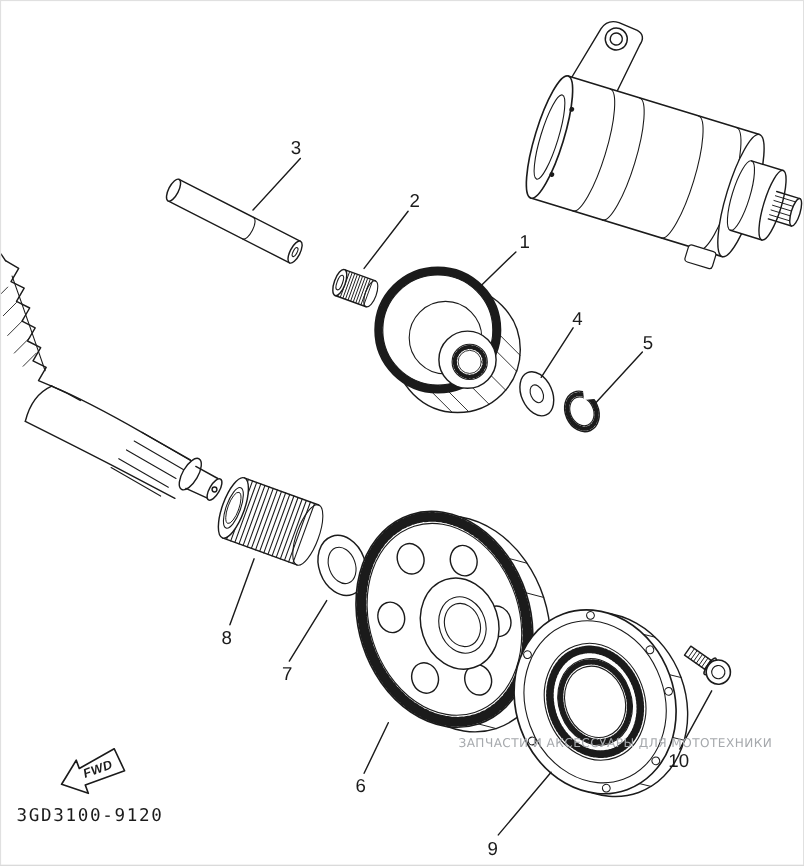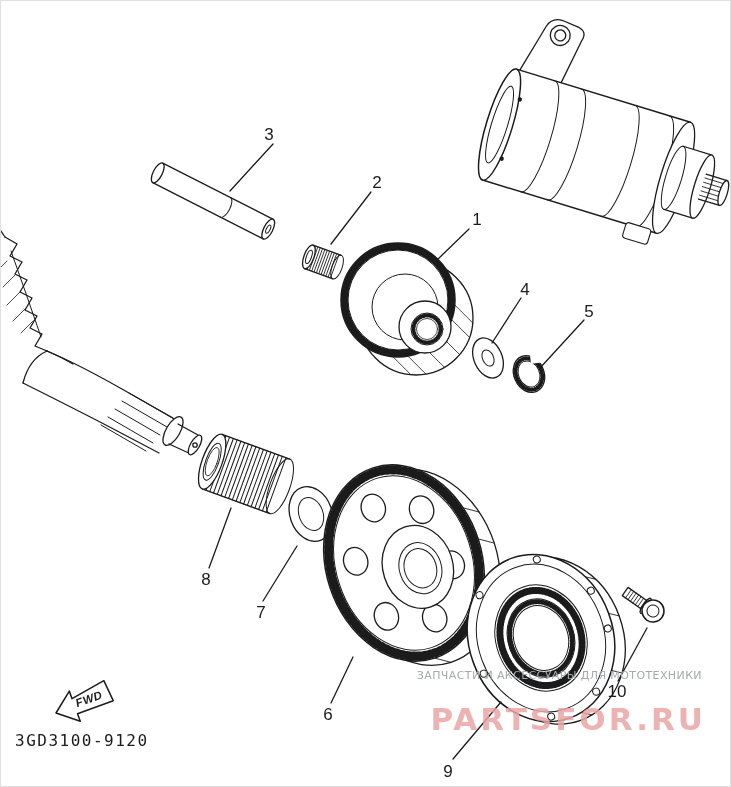--- a/index.html
+++ b/index.html
@@ -192,15 +192,14 @@
 
     <g transform="translate(55,712) rotate(-20)">
       <polygon class="fw t15" points="0,0 20,-16 20,-8 56,-14 58,8 20,8 20,16"></polygon>
       <text class="fwdtxt" x="22" y="2">FWD</text>
     </g>
   </svg>
 
   <div class="partcode">3GD3100-9120</div>
 
   <div class="wm-tag">ЗАПЧАСТИ И АКСЕССУАРЫ ДЛЯ МОТОТЕХНИКИ</div>
-  <div class="wm-brand">PARTSFOR.RU</div>
 
 </div>
 
 </body></html>

